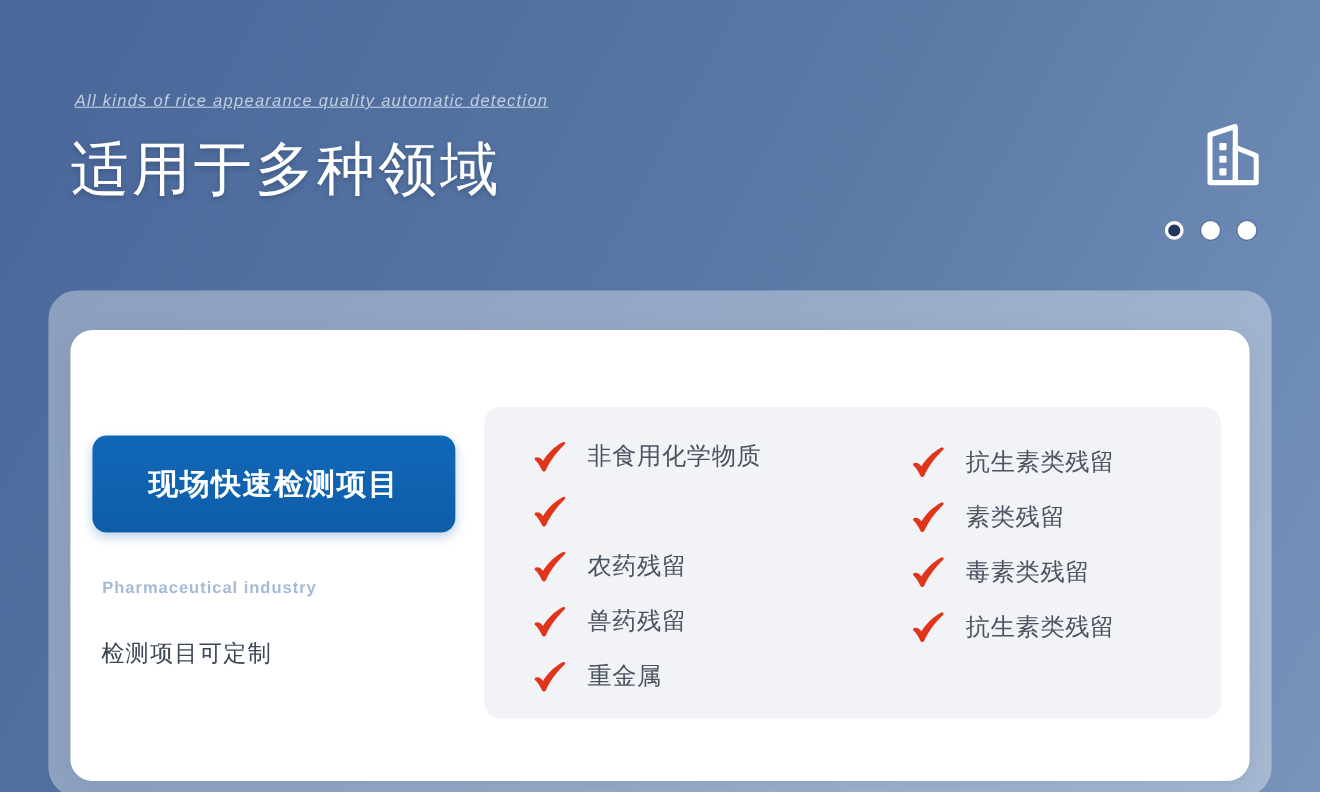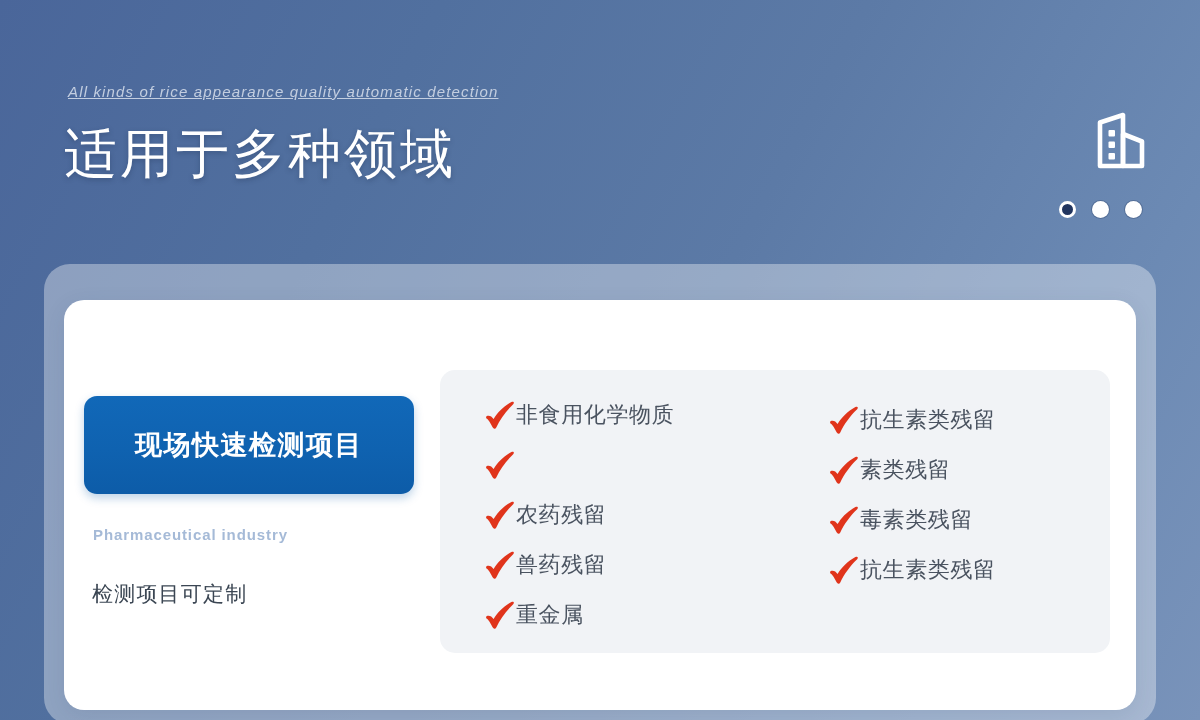--- a/index.html
+++ b/index.html
@@ -68,21 +68,21 @@
     position:absolute; left:64px; top:300px;
     width:1072px; height:410px;
     background:#ffffff;
     border-radius:20px;
     box-shadow:0 6px 22px rgba(40,60,100,.10);
   }
 
   
   .pill-btn {
     position:absolute; left:84px; top:396px;
-    width:330px; height:98px;
+    width:330px; height:88px;
     border:0;
     border-radius:13px;
     background:linear-gradient(180deg,#1168b8 0%,#0f62b0 55%,#0d5ca8 100%);
     box-shadow:0 4px 10px rgba(13,92,168,.28);
     color:#ffffff;
     font-family:"Liberation Sans","DejaVu Sans",sans-serif;
     font-size:27px; font-weight:700;
     letter-spacing:1.5px;
     cursor:pointer;
     display:flex; align-items:center; justify-content:center;
@@ -112,20 +112,21 @@
   .chk-col {
     position:absolute;
     display:flex; flex-direction:column;
   }
   .chk-col.left  { left:484px; top:394px; gap:9px; }
   .chk-col.right { left:828px; top:399px; gap:9px; }
 
   .chk-row {
     display:flex; align-items:center;
     height:41px;
+    gap:18px;
   }
   .chk-mark { width:32px; height:30px; flex:0 0 32px; }
   .chk-text {
     font-size:22px; font-weight:400;
     letter-spacing:.6px;
     color:#4a5360;
     white-space:nowrap;
   }
 </style>
 </head>

